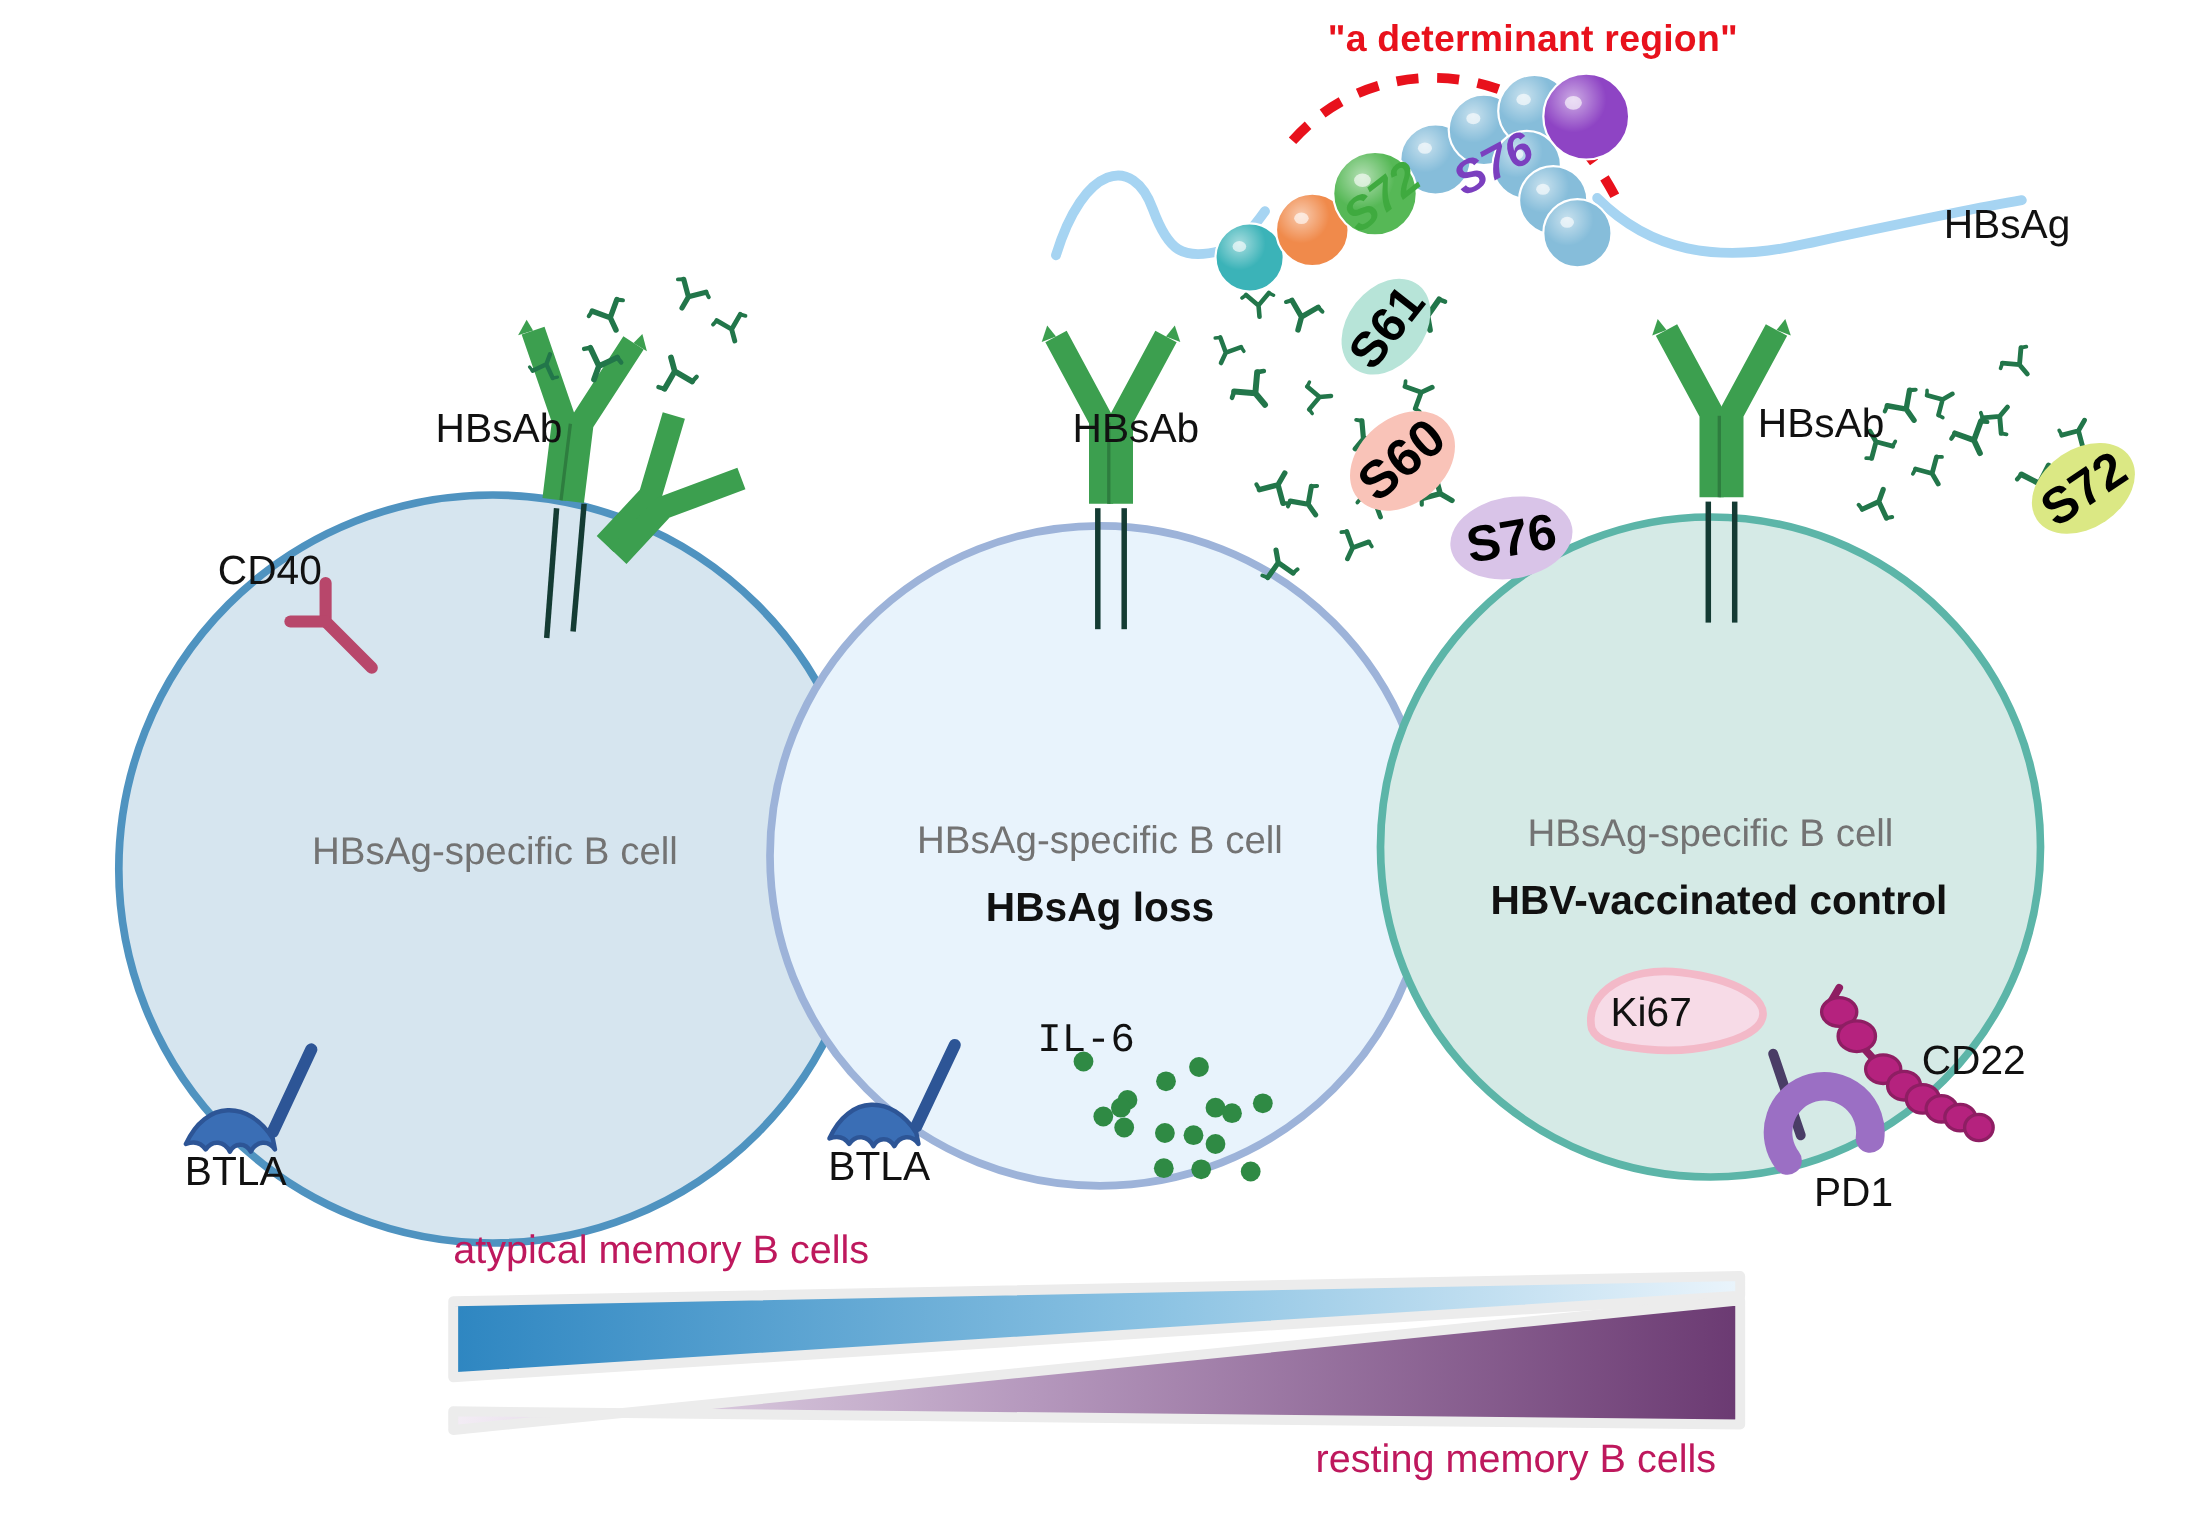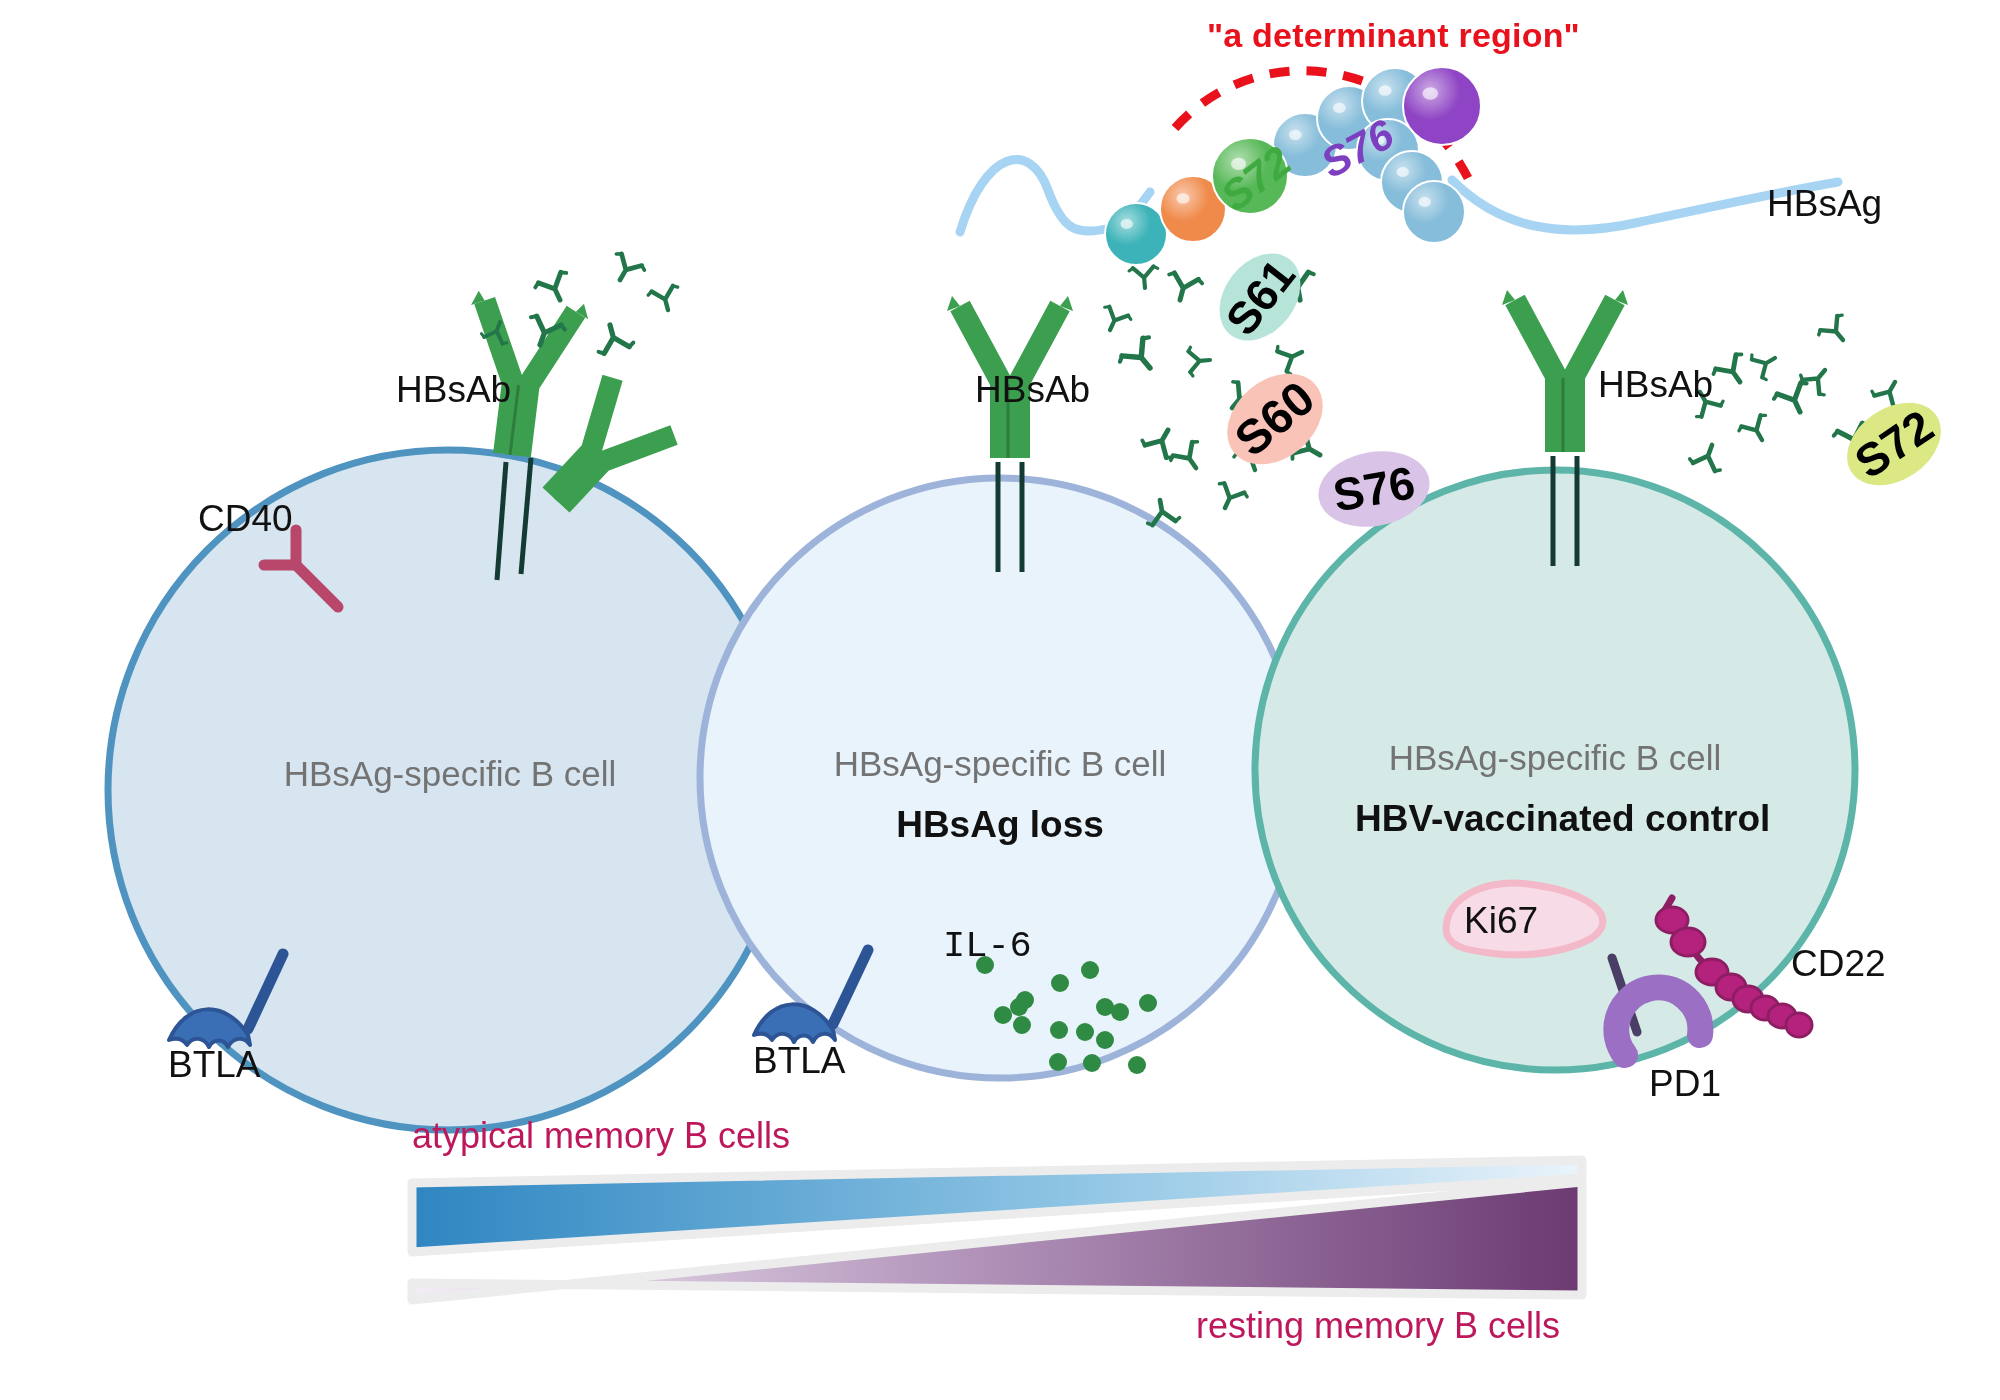--- a/index.html
+++ b/index.html
@@ -337,21 +337,21 @@
 
   <div class="lbl lbl-cellname" style="left:820px;top:746px;width:360px;text-align:center;">HBsAg-specific B cell</div>
   <div class="lbl lbl-cellbold" style="left:820px;top:806px;width:360px;text-align:center;">HBsAg loss</div>
   <div class="lbl lbl-plain" style="left:753px;top:1042px;">BTLA</div>
   <div class="lbl lbl-plain" style="left:943px;top:928px;font-family:Liberation Mono, monospace;">IL-6</div>
 
   <div class="lbl lbl-cellname" style="left:1375px;top:740px;width:360px;text-align:center;">HBsAg-specific B cell</div>
   <div class="lbl lbl-cellbold" style="left:1355px;top:800px;width:400px;text-align:center;">HBV-vaccinated control</div>
   <div class="lbl lbl-plain" style="left:1464px;top:902px;">Ki67</div>
   <div class="lbl lbl-plain" style="left:1649px;top:1065px;">PD1</div>
-  <div class="lbl lbl-plain" style="left:1791px;top:945px;">CD22</div>
+  <div class="lbl lbl-plain" style="left:1747px;top:945px;">CD22</div>
 
   <div class="badge" style="left:1212px;top:262px;width:96px;height:70px;
               background:#b7e4d8;font-size:45px;transform:rotate(-52deg);">S61</div>
   <div class="badge" style="left:1222px;top:380px;width:106px;height:78px;
               background:#f9c3b8;font-size:48px;transform:rotate(-40deg);">S60</div>
   <div class="badge" style="left:1318px;top:452px;width:112px;height:74px;
               background:#d9c4e8;font-size:46px;transform:rotate(-10deg);">S76</div>
   <div class="badge" style="left:1843px;top:408px;width:102px;height:72px;
               background:#dbe884;font-size:46px;transform:rotate(-34deg);">S72</div>
 

